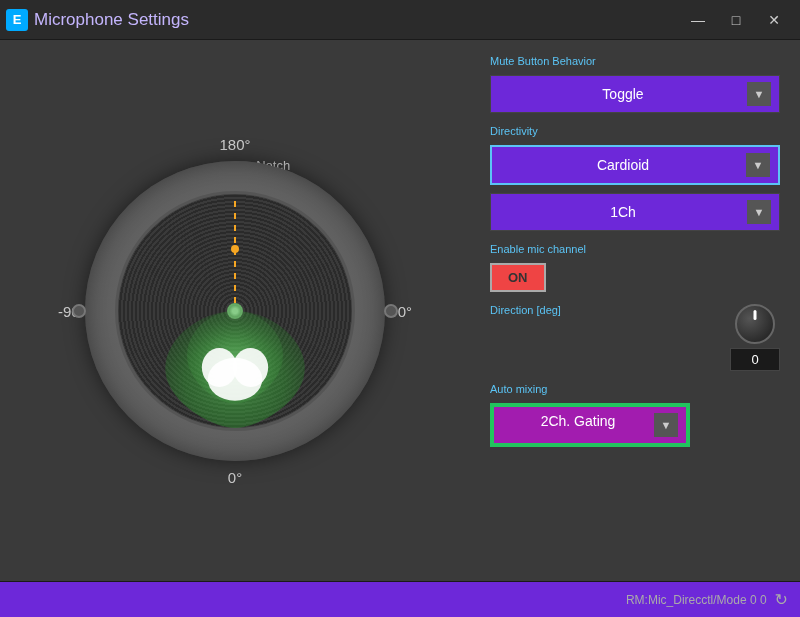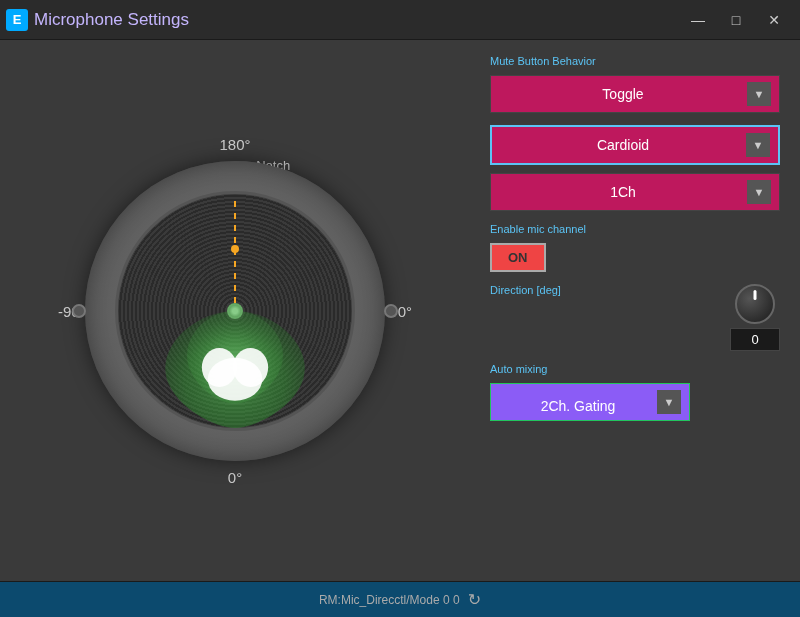--- a/index.html
+++ b/index.html
@@ -212,21 +212,21 @@
     }
 
     .control-group {
       display: flex;
       flex-direction: column;
       gap: 4px;
     }
 
     
     .dropdown {
-      background: #be185d;
+      background: #6d28d9;
       border: 1px solid #444;
       color: #ffffff;
       font-size: 14px;
       padding: 6px 8px;
       display: flex;
       align-items: center;
       justify-content: space-between;
       cursor: pointer;
       min-width: 200px;
     }
@@ -305,40 +305,40 @@
       color: #ffffff;
       font-size: 13px;
       padding: 3px 16px;
       min-width: 50px;
       text-align: center;
       border: 1px solid #444;
     }
 
     
     .automix-dropdown {
-      background: #8b5cf6;
-      border: 1px solid #22c55e;
+      background: #a21caf;
+      border: 4px solid #22c55e;
       color: #ffffff;
       font-size: 14px;
       padding: 6px 8px;
       display: flex;
-      align-items: flex-end;
+      align-items: flex-start;
       justify-content: space-between;
       cursor: pointer;
       width: 200px;
     }
 
     
     .status-bar {
       height: 36px;
-      background: #0c4a6e;
+      background: #6d28d9;
       border-top: 1px solid #1a1a1a;
       display: flex;
       align-items: center;
-      justify-content: center;
+      justify-content: flex-end;
       padding: 0 12px;
       gap: 8px;
     }
     .status-text {
       color: #aaaaaa;
       font-size: 12px;
     }
     .refresh-icon {
       color: #aaaaaa;
       font-size: 16px;
@@ -443,20 +443,21 @@
 
     <div class="control-group">
       <div class="section-label">Mute Button Behavior</div>
       <div class="dropdown">
         <span class="dropdown-value">Toggle</span>
         <div class="dropdown-arrow">▼</div>
       </div>
     </div>
 
     <div class="control-group">
+      <div class="section-label">Directivity</div>
       <div class="dropdown highlighted">
         <span class="dropdown-value">Cardioid</span>
         <div class="dropdown-arrow">▼</div>
       </div>
       <div class="dropdown" style="margin-top:4px;justify-content:flex-end;">
         <span class="dropdown-value">1Ch</span>
         <div class="dropdown-arrow">▼</div>
       </div>
     </div>
 

